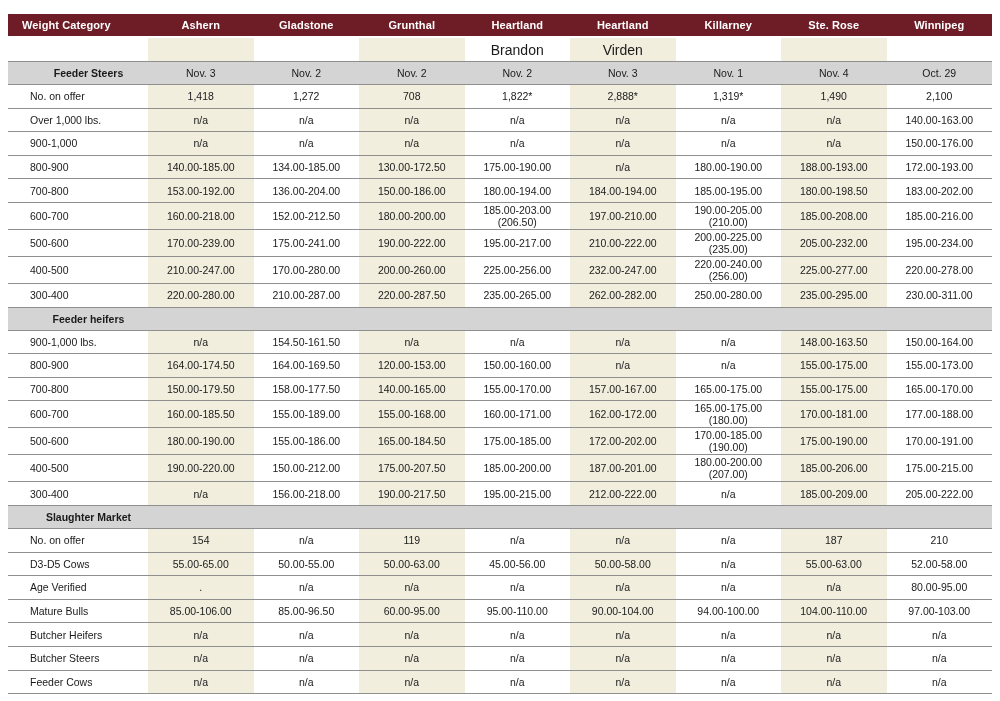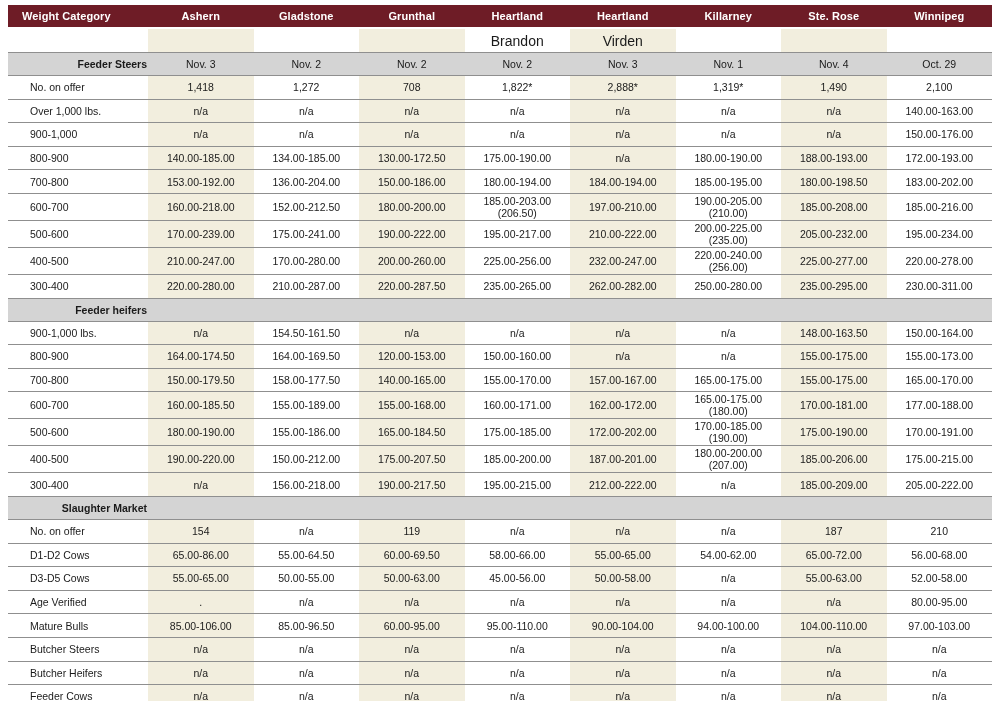--- a/index.html
+++ b/index.html
@@ -14,21 +14,21 @@
     font-family: "Liberation Sans", sans-serif;
     color: #1a1a1a;
     overflow: hidden;
   }
 
   #page {
     position: relative;
     width: 1000px;
     height: 701px;
     box-sizing: border-box;
-    padding: 5px 8px 0 8px;
+    padding: 14px 8px 0 8px;
     background: #ffffff;
   }
 
   table.market {
     width: 984px;
     border-collapse: collapse;
     table-layout: fixed;
     font-size: 10.5px;
   }
 
@@ -68,21 +68,21 @@
   tr.section td {
     background: #D4D4D4;
     height: 20px;
     font-size: 10.5px;
     text-align: center;
     vertical-align: middle;
     border-top: 1px solid #8f8f8f;
     border-bottom: 1px solid #8f8f8f;
   }
   tr.section td.label-cell {
-    text-align: right;
+    text-align: center;
     font-weight: bold;
     padding-left: 22px;
   }
 
   
   tr.data td {
     height: 20.6px;
     font-size: 10.5px;
     text-align: center;
     vertical-align: middle;
@@ -362,31 +362,20 @@
           <td class="stripe">154</td>
           <td>n/a</td>
           <td class="stripe">119</td>
           <td>n/a</td>
           <td class="stripe">n/a</td>
           <td>n/a</td>
           <td class="stripe">187</td>
           <td>210</td>
         </tr>
         <tr class="data">
-          <td class="label-cell">D1-D2 Cows</td>
-          <td class="stripe">65.00-86.00</td>
-          <td>55.00-64.50</td>
-          <td class="stripe">60.00-69.50</td>
-          <td>58.00-66.00</td>
-          <td class="stripe">55.00-65.00</td>
-          <td>54.00-62.00</td>
-          <td class="stripe">65.00-72.00</td>
-          <td>56.00-68.00</td>
-        </tr>
-        <tr class="data">
           <td class="label-cell">D3-D5 Cows</td>
           <td class="stripe">55.00-65.00</td>
           <td>50.00-55.00</td>
           <td class="stripe">50.00-63.00</td>
           <td>45.00-56.00</td>
           <td class="stripe">50.00-58.00</td>
           <td>n/a</td>
           <td class="stripe">55.00-63.00</td>
           <td>52.00-58.00</td>
         </tr>
@@ -406,32 +395,32 @@
           <td class="stripe">85.00-106.00</td>
           <td>85.00-96.50</td>
           <td class="stripe">60.00-95.00</td>
           <td>95.00-110.00</td>
           <td class="stripe">90.00-104.00</td>
           <td>94.00-100.00</td>
           <td class="stripe">104.00-110.00</td>
           <td>97.00-103.00</td>
         </tr>
         <tr class="data">
+          <td class="label-cell">Butcher Heifers</td>
+          <td class="stripe">n/a</td>
+          <td>n/a</td>
+          <td class="stripe">n/a</td>
+          <td>n/a</td>
+          <td class="stripe">n/a</td>
+          <td>n/a</td>
+          <td class="stripe">n/a</td>
+          <td>n/a</td>
+        </tr>
+        <tr class="data">
           <td class="label-cell">Butcher Steers</td>
-          <td class="stripe">n/a</td>
-          <td>n/a</td>
-          <td class="stripe">n/a</td>
-          <td>n/a</td>
-          <td class="stripe">n/a</td>
-          <td>n/a</td>
-          <td class="stripe">n/a</td>
-          <td>n/a</td>
-        </tr>
-        <tr class="data">
-          <td class="label-cell">Butcher Heifers</td>
           <td class="stripe">n/a</td>
           <td>n/a</td>
           <td class="stripe">n/a</td>
           <td>n/a</td>
           <td class="stripe">n/a</td>
           <td>n/a</td>
           <td class="stripe">n/a</td>
           <td>n/a</td>
         </tr>
         <tr class="data">

